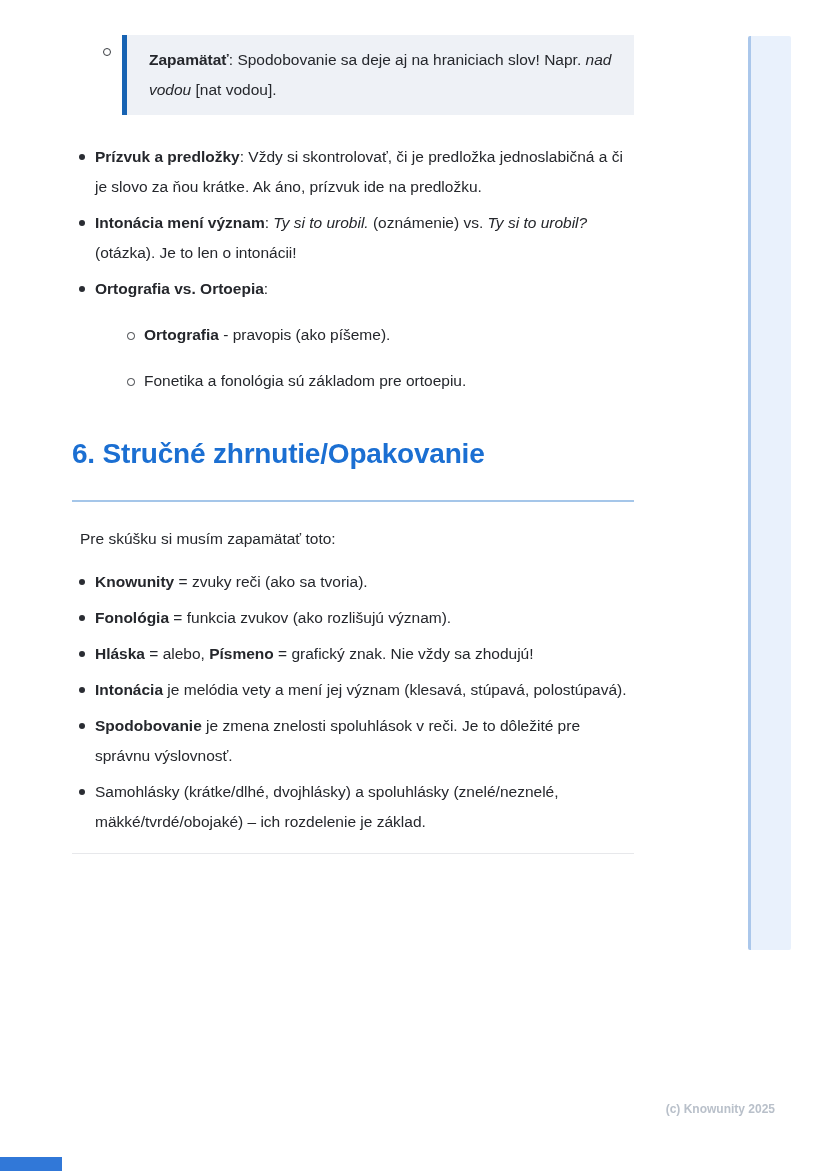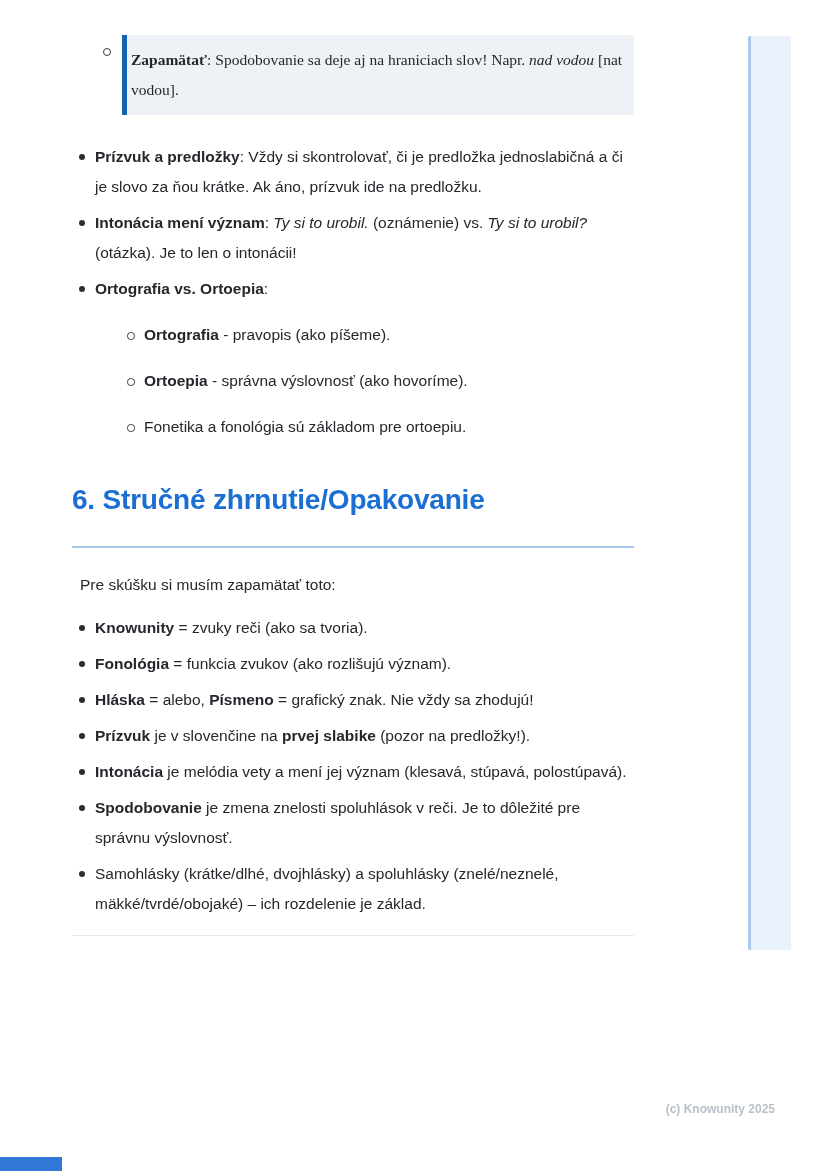--- a/index.html
+++ b/index.html
@@ -15,22 +15,21 @@
   }
   
   .callout-row{position:relative;padding-left:50px}
   .callout-row::before{
     content:"";position:absolute;left:31px;top:13px;width:6px;height:6px;
     border:1.5px solid #3a3d42;border-radius:50%;
   }
   .callout{
     border-left:5px solid var(--callout-border,#1763b3);
     background:var(--callout-bg,#eef1f6);
-    padding:10px 4px;
-    font-family:Liberation Serif, serif;
+    padding:10px 22px;
   }
   .callout p{margin:0}
   
   ul{list-style:none;margin:0;padding:0}
   .lvl1>li{position:relative;padding-left:23px;margin-top:6px}
   .lvl1>li::before{
     content:"";position:absolute;left:7px;top:12px;width:6px;height:6px;
     border-radius:50%;background:#2a2d33;
   }
   .lvl2{margin-top:12px}
@@ -86,35 +85,33 @@
     </div>
   </div>
 
   <ul class="lvl1 list-top">
     <li><span class="b">Prízvuk a predložky</span><span>: Vždy si skontrolovať, či je predložka jednoslabičná a či je slovo za ňou krátke. Ak áno, prízvuk ide na predložku.</span></li>
     <li><span class="b">Intonácia mení význam</span><span>: </span><span class="i">Ty si to urobil.</span><span> (oznámenie) vs. </span><span class="i">Ty si to urobil?</span><span> (otázka). Je to len o intonácii!</span></li>
     <li>
       <span><span class="b">Ortografia vs. Ortoepia</span><span>:</span></span>
       <ul class="lvl2">
         <li><span class="b">Ortografia</span><span> - pravopis (ako píšeme).</span></li>
-        <li><span class="b">Ortoepia</span><span> - správna výslovnosť (ako hovoríme).</span></li>
         <li><span>Fonetika a fonológia sú základom pre ortoepiu.</span></li>
       </ul>
     </li>
   </ul>
 
   <h2>6. Stručné zhrnutie/Opakovanie</h2>
 
   <p class="intro">Pre skúšku si musím zapamätať toto:</p>
 
   <ul class="lvl1 summary-list">
     <li><span class="b">Knowunity</span><span> = zvuky reči (ako sa tvoria).</span></li>
     <li><span class="b">Fonológia</span><span> = funkcia zvukov (ako rozlišujú význam).</span></li>
     <li><span class="b">Hláska</span><span> = alebo, </span><span class="b">Písmeno</span><span> = grafický znak. Nie vždy sa zhodujú!</span></li>
-    <li><span class="b">Prízvuk</span><span> je v slovenčine na </span><span class="b">prvej slabike</span><span> (pozor na predložky!).</span></li>
     <li><span class="b">Intonácia</span><span> je melódia vety a mení jej význam (klesavá, stúpavá, polostúpavá).</span></li>
     <li><span class="b">Spodobovanie</span><span> je zmena znelosti spoluhlások v reči. Je to dôležité pre správnu výslovnosť.</span></li>
     <li><span>Samohlásky (krátke/dlhé, dvojhlásky) a spoluhlásky (znelé/neznelé, mäkké/tvrdé/obojaké) – ich rozdelenie je základ.</span></li>
   </ul>
 
   <hr class="divider">
 
 </div>
 
 <div class="side-bar"></div>

